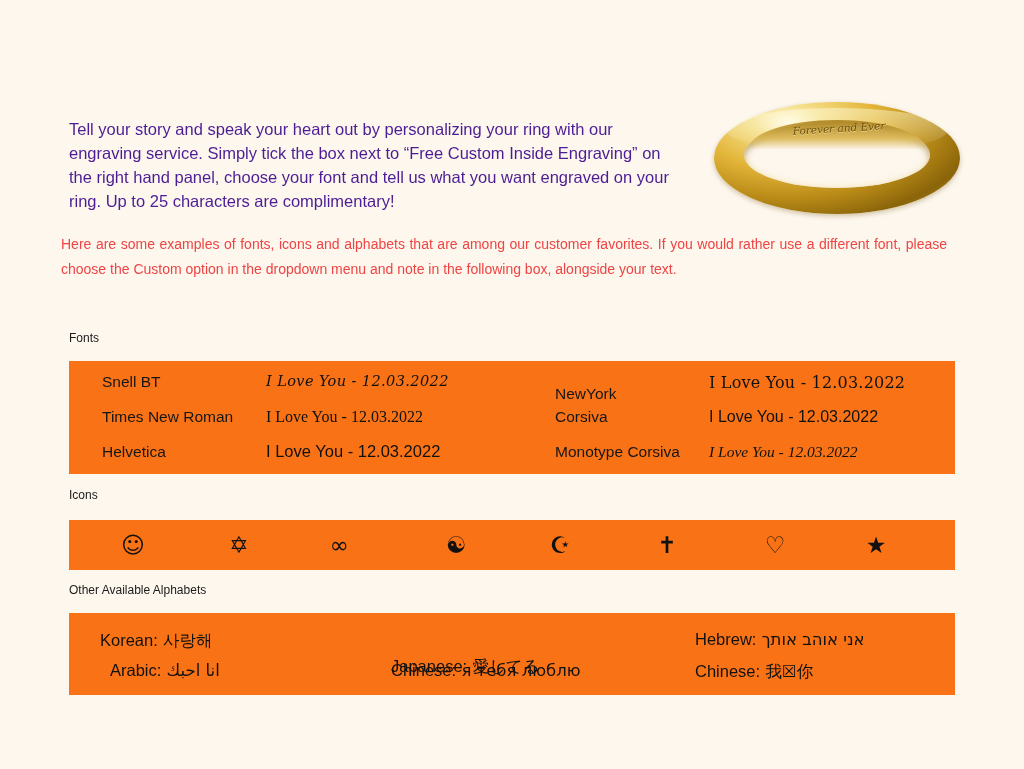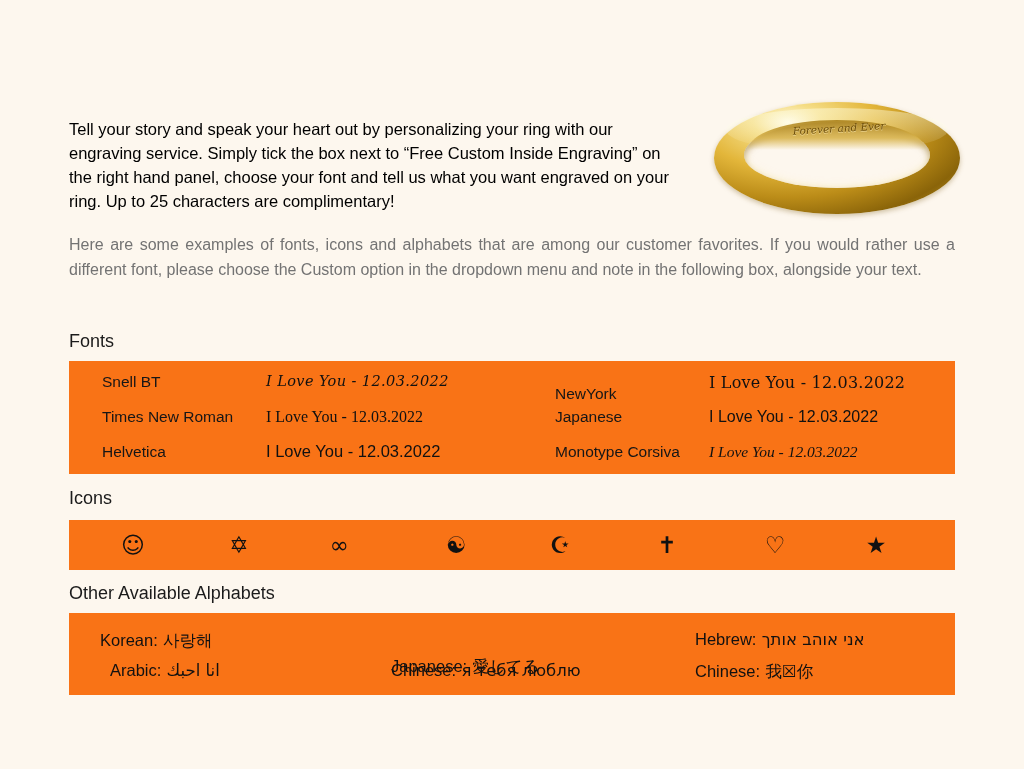--- a/index.html
+++ b/index.html
@@ -32,31 +32,31 @@
     color: #191919;
   }
 
   .intro {
     position: absolute;
     left: 69px;
     top: 117px;
     width: 610px;
     font-size: 16.5px;
     line-height: 24px;
-    color: #000000;
+    color: #4c1d95;
   }
 
   .para2 {
     position: absolute;
-    left: 69px;
+    left: 61px;
     top: 232px;
     width: 886px;
-    font-size: 16px;
+    font-size: 14px;
     line-height: 25px;
-    color: #737373;
+    color: #ef4444;
     text-align: justify;
   }
 
   
   .ring-wrap {
     position: absolute;
     left: 706px;
     top: 96px;
     width: 262px;
     height: 124px;
@@ -112,21 +112,21 @@
     color: #6b4c08;
     transform: rotate(-3.5deg);
     text-shadow: 0 1px 0 rgba(255,240,190,0.6);
     white-space: nowrap;
   }
 
   
   .section-label {
     position: absolute;
     left: 69px;
-    font-size: 18px;
+    font-size: 12px;
     color: #1b1b1b;
   }
   .panel {
     position: absolute;
     left: 69px;
     width: 886px;
     background: #f97316;
   }
 
   
@@ -206,21 +206,21 @@
   <div class="panel" id="fonts-panel">
     <div class="font-name" style="left:33px; top:12px;">Snell BT</div>
     <div class="font-name" style="left:33px; top:47px;">Times New Roman</div>
     <div class="font-name" style="left:33px; top:82px;">Helvetica</div>
 
     <div class="font-sample s-snell" style="left:197px; top:12px;">I Love You - 12.03.2022</div>
     <div class="font-sample s-times" style="left:197px; top:47px;">I Love You - 12.03.2022</div>
     <div class="font-sample s-helv" style="left:197px; top:81px;">I Love You - 12.03.2022</div>
 
     <div class="font-name" style="left:486px; top:24px;">NewYork</div>
-    <div class="font-name" style="left:486px; top:47px;">Japanese</div>
+    <div class="font-name" style="left:486px; top:47px;">Corsiva</div>
     <div class="font-name" style="left:486px; top:82px;">Monotype Corsiva</div>
 
     <div class="font-sample s-ny" style="left:640px; top:12px;">I Love You - 12.03.2022</div>
     <div class="font-sample s-gara" style="left:640px; top:47px;">I Love You - 12.03.2022</div>
     <div class="font-sample s-mono" style="left:640px; top:82px;">I Love You - 12.03.2022</div>
   </div>
 
   <div class="section-label" id="icons-label">Icons</div>
   <div class="panel" id="icons-panel">
     <div class="icon-cell" style="left:34px;">☺</div>

